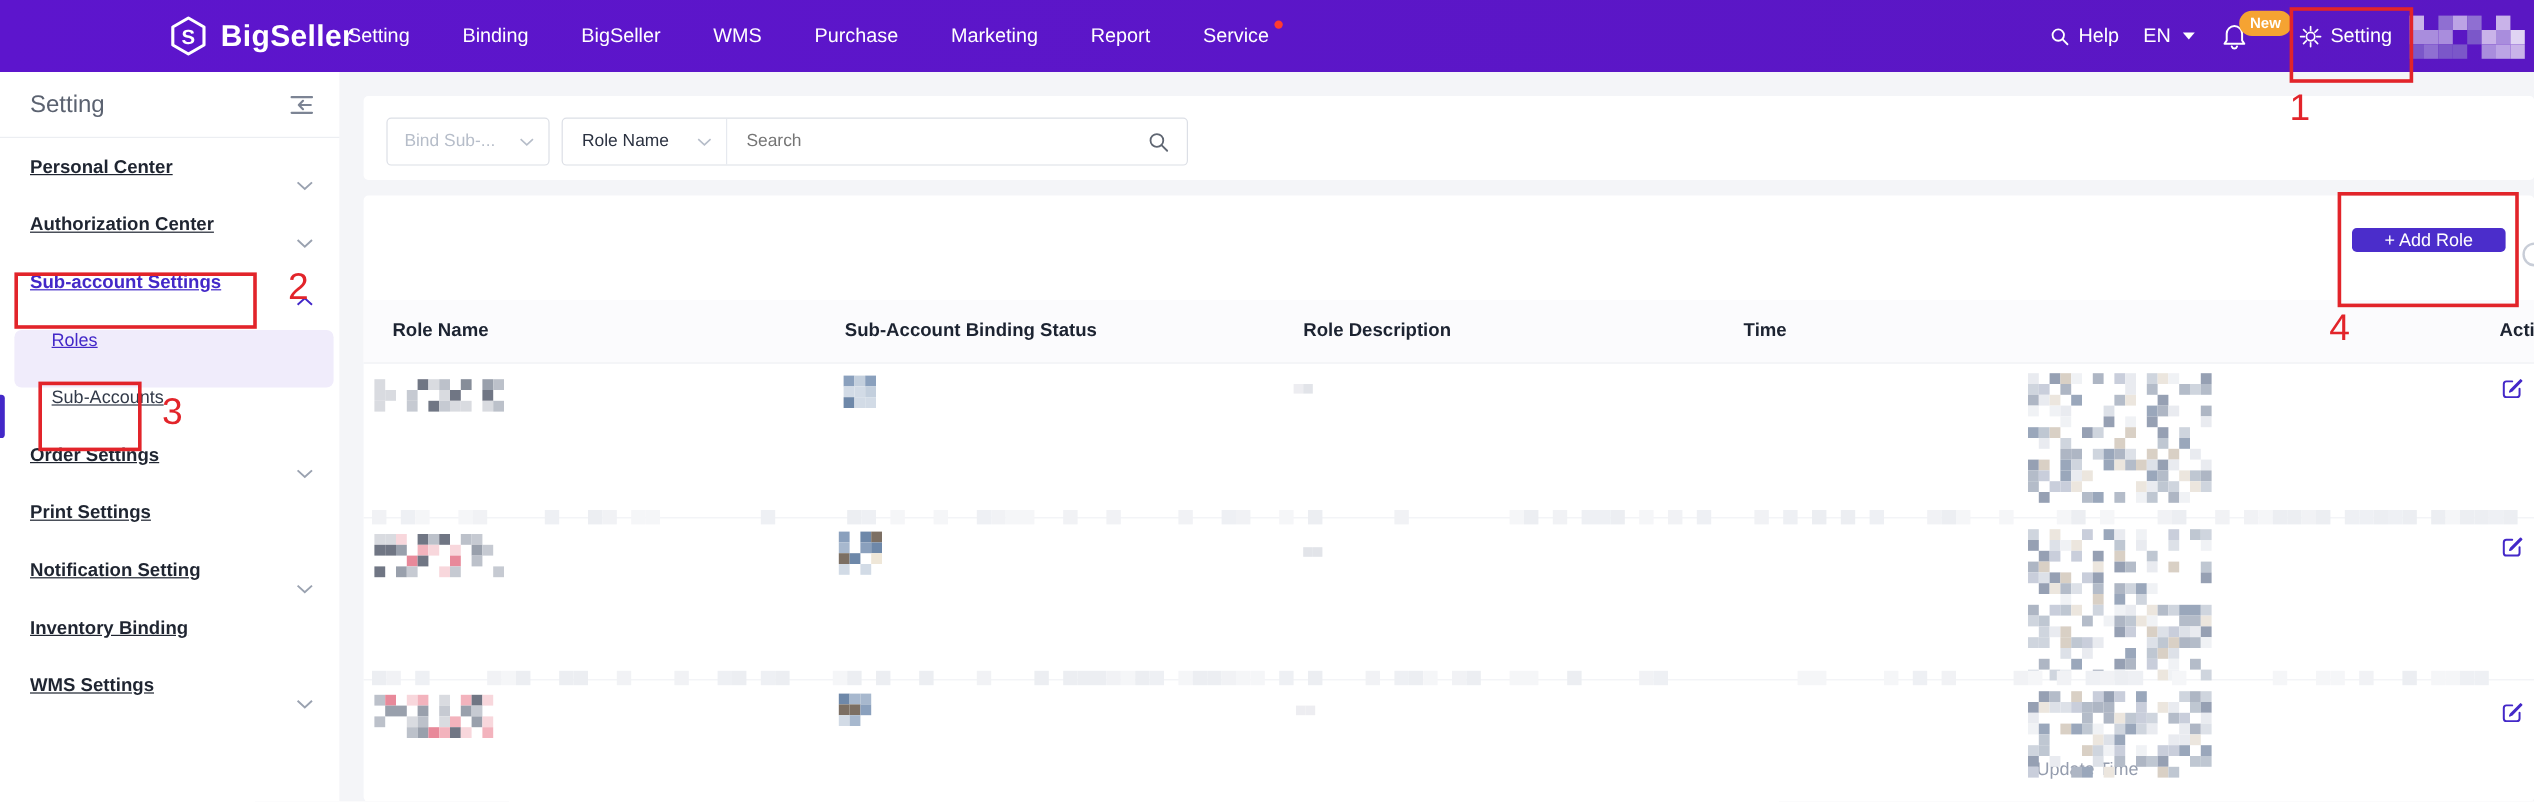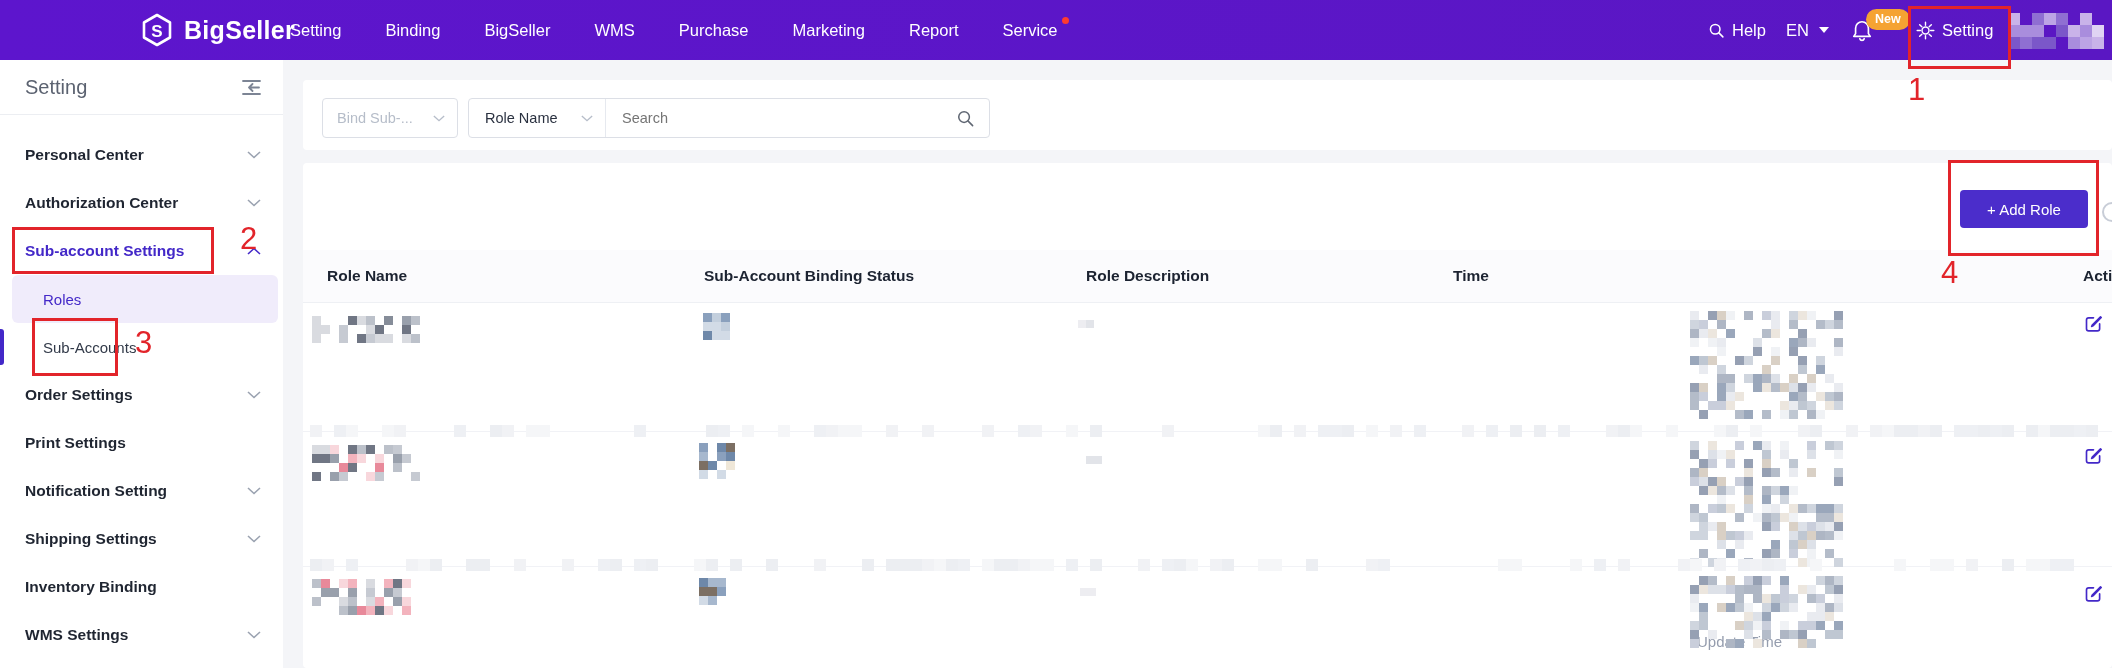--- a/index.html
+++ b/index.html
@@ -19,37 +19,37 @@
              background:#f5a332;color:#fff;font-size:12.5px;font-weight:bold;z-index:3;}
   
   .ann-box{position:absolute;border:3px solid #e2242a;z-index:40;pointer-events:none;}
   .ann-num{position:absolute;color:#e2242a;font-size:31px;z-index:40;pointer-events:none;}
   
   .sidebar{position:absolute;left:0;top:60px;width:283px;height:608px;background:#fff;}
   .sb-head{position:absolute;left:0;top:0;width:283px;height:54px;border-bottom:1px solid #eceef2;}
   .sb-title{position:absolute;left:25px;top:16px;font-size:20px;color:#5b6270;}
   .sb-collapse{position:absolute;left:241px;top:19px;cursor:pointer;}
   .sb-list{position:absolute;left:0;top:71px;width:283px;}
-  .sb-item{position:relative;height:48px;display:flex;align-items:center;padding-left:25px;
-           font-size:15.5px;font-weight:bold;color:#1f2531;cursor:pointer;}
+  .sb-item{position:relative;height:48px;display:flex;padding-left:25px;
+           font-size:15.5px;font-weight:bold;color:#1f2531;cursor:pointer;text-decoration:underline;}
   .sb-item .chev{position:absolute;right:22px;top:20px;}
   .sb-item.lvl2{padding-left:43px;font-weight:normal;color:#323a49;font-size:15px;}
   .sb-item.parent-active{color:#4328c8;}
   .sb-item.selected{background:#f0ecfb;border-radius:6px;margin:0 5px 0 12px;padding-left:31px;color:#4328c8;}
   .sb-indicator{position:absolute;left:0;top:269px;width:4px;height:36px;background:#4328c8;border-radius:0 3px 3px 0;}
   
   .content-bg{position:absolute;left:283px;top:60px;width:1829px;height:608px;background:#f4f5f8;}
   .card{position:absolute;background:#fff;border-radius:4px;}
   .filter-card{left:303px;top:80px;width:1809px;height:70px;}
   .select-box{position:absolute;top:18px;height:40px;border:1px solid #dcdfe6;border-radius:4px;
               display:flex;align-items:center;box-sizing:border-box;cursor:pointer;background:#fff;}
   .ph{color:#b6bdc9;font-size:14.5px;}
   .val{color:#2a3140;font-size:14.5px;}
   .table-card{left:303px;top:163px;width:1809px;height:505px;}
-  .btn-primary{position:absolute;left:1657px;top:27px;width:128px;height:38px;background:#4b2dcb;color:#fff;
+  .btn-primary{position:absolute;left:1657px;top:27px;width:128px;height:20px;background:#4b2dcb;color:#fff;
                border:none;border-radius:4px;font-size:15px;font-family:inherit;cursor:pointer;}
   .q-circle{position:absolute;left:1799px;top:39px;width:20px;height:20px;border:2px solid #c8cdd7;border-radius:50%;box-sizing:border-box;}
   .thead{position:absolute;left:0;top:87px;width:1809px;height:52px;background:#fbfbfd;border-bottom:1px solid #eef0f4;}
   .th{position:absolute;top:0;height:52px;line-height:52px;font-size:15.5px;font-weight:bold;color:#1c2331;white-space:nowrap;}
   .row-line{position:absolute;left:0;width:1809px;height:1px;background:#f1f2f6;}
   .edit-ic{position:absolute;cursor:pointer;}
   .partial-txt{position:absolute;left:1394px;top:470px;color:#959dae;font-size:15px;white-space:nowrap;}
   .mz{position:absolute;z-index:5;}
 </style>
 </head>
@@ -180,26 +180,20 @@
       <div class="sb-item">
         <span>Print Settings</span>
       </div>
       <div class="sb-item">
         <span>Notification Setting</span>
         <svg class="chev" width="14" height="8" viewBox="0 0 14 8">
             <polyline points="1,1 7,6.5 13,1" fill="none" stroke="#9aa2b0" stroke-width="1.6"></polyline>
           </svg>
       </div>
       <div class="sb-item">
-        <span>Shipping Settings</span>
-        <svg class="chev" width="14" height="8" viewBox="0 0 14 8">
-            <polyline points="1,1 7,6.5 13,1" fill="none" stroke="#9aa2b0" stroke-width="1.6"></polyline>
-          </svg>
-      </div>
-      <div class="sb-item">
         <span>Inventory Binding</span>
       </div>
       <div class="sb-item">
         <span>WMS Settings</span>
         <svg class="chev" width="14" height="8" viewBox="0 0 14 8">
             <polyline points="1,1 7,6.5 13,1" fill="none" stroke="#9aa2b0" stroke-width="1.6"></polyline>
           </svg>
       </div>
     </div>
     <div class="sb-indicator"></div>

